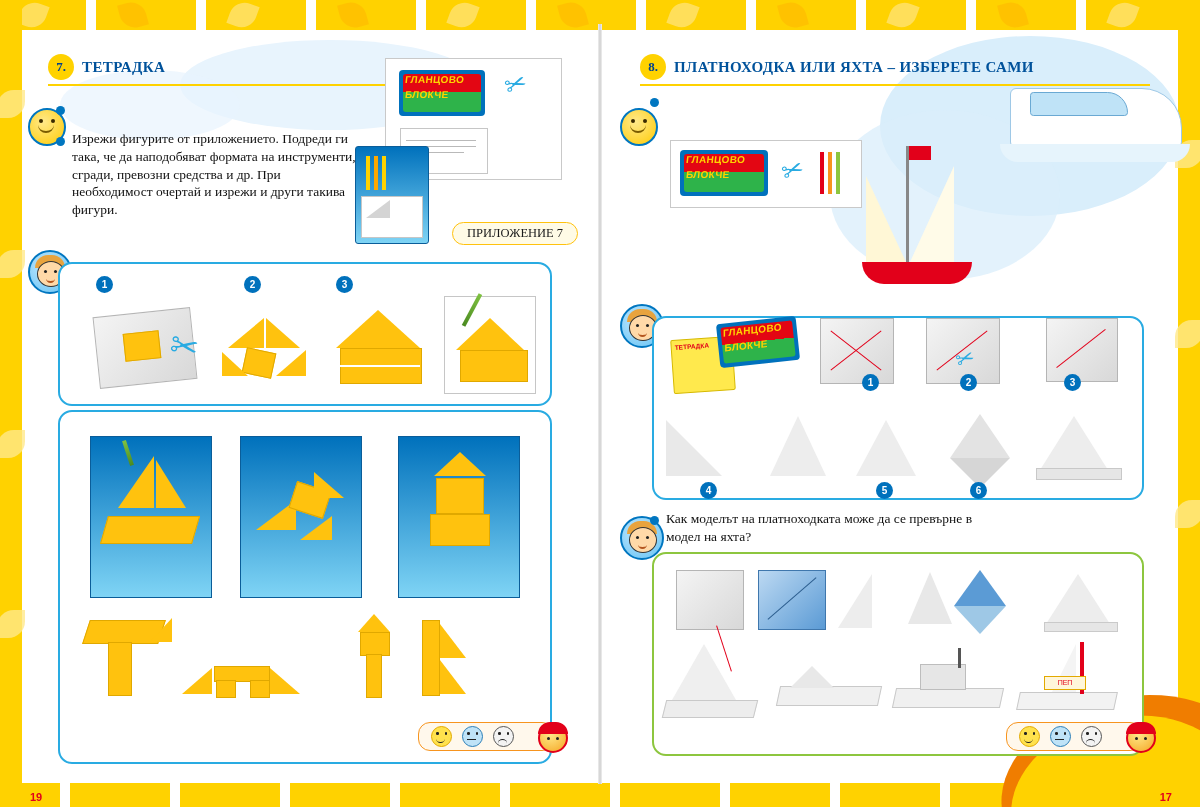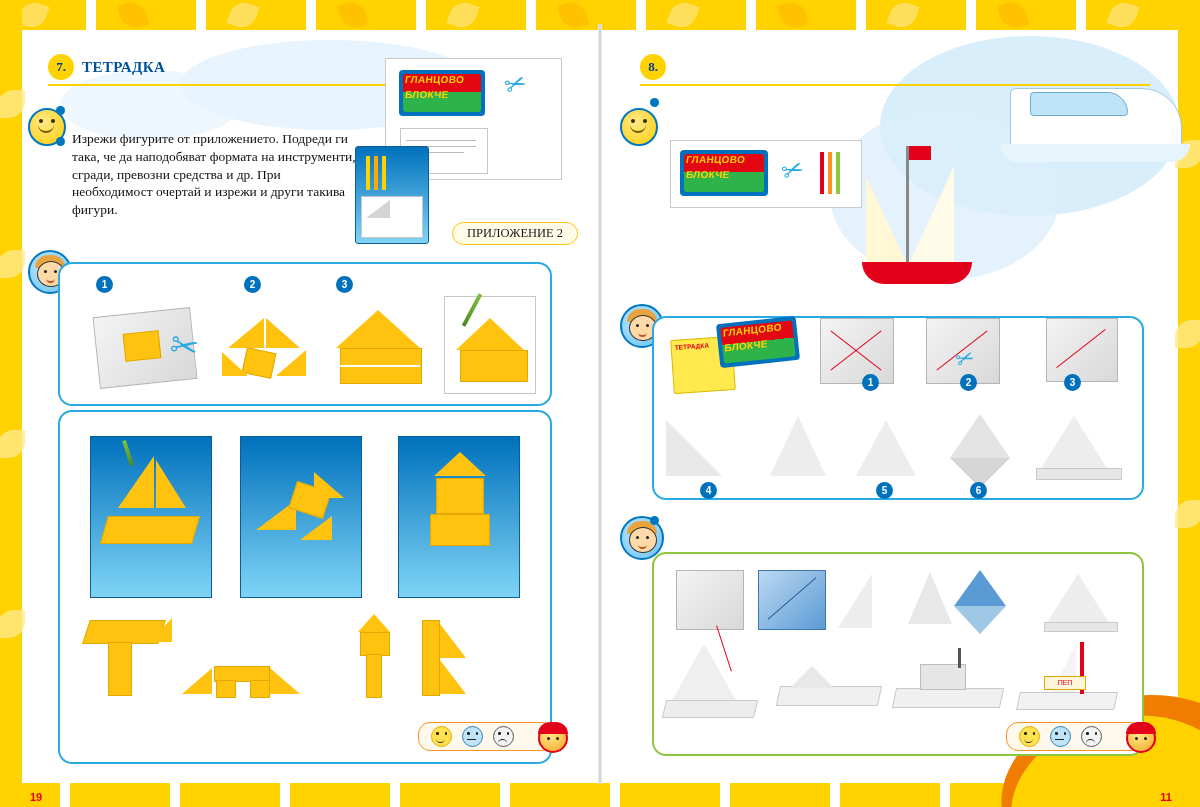--- a/index.html
+++ b/index.html
@@ -194,21 +194,21 @@
   </div>
 
   <div class="orange-corner">
     <div class="c1"></div>
       <div class="c2"></div>
   </div>
 
   <div class="gutter"></div>
 
   <div class="pagenum l">19</div>
-  <div class="pagenum r">11</div>
+  <div class="pagenum r">17</div>
 
   <div class="cloudbg" style="left:180px;top:40px;width:300px;height:90px;"></div>
   <div class="cloudbg" style="left:60px;top:70px;width:180px;height:70px;opacity:.7;"></div>
 
   <div class="hdr" style="left:48px;top:54px;width:500px;">
     <div class="num">7.</div>
     <div class="ttl">ТЕТРАДКА</div>
     <div class="rule" style="width:500px;"></div>
   </div>
 
@@ -234,21 +234,21 @@
   <div class="thinline" style="left:406px;top:146px;width:70px;"></div>
   <div class="thinline" style="left:406px;top:152px;width:58px;"></div>
 
   <div class="card" style="left:355px;top:146px;width:72px;height:96px;border-radius:3px;"></div>
   <div class="paperw" style="left:361px;top:196px;width:60px;height:40px;"></div>
   <div class="tri" style="left:366px;top:200px;border-left:24px solid transparent;border-bottom:18px solid #d4d4d4;"></div>
   <div class="pencil" style="left:366px;top:156px;height:34px;background:#ffd200;"></div>
   <div class="pencil" style="left:374px;top:156px;height:34px;background:#ffa800;"></div>
   <div class="pencil" style="left:382px;top:156px;height:34px;background:#ffd200;"></div>
 
-  <div class="appendix" style="left:452px;top:222px;">ПРИЛОЖЕНИЕ 2</div>
+  <div class="appendix" style="left:452px;top:222px;">ПРИЛОЖЕНИЕ 7</div>
 
   <div class="boy" style="left:28px;top:250px;">
     <div class="hair"></div>
       <div class="face"></div>
       <div class="e l"></div>
       <div class="e r"></div>
       <div class="m"></div>
   </div>
 
   <div class="frame" style="left:58px;top:262px;width:490px;height:140px;"></div>
@@ -334,20 +334,21 @@
     <div class="cap"></div>
       <div class="ey l"></div>
       <div class="ey r"></div>
   </div>
 
   <div class="seabg" style="left:880px;top:36px;width:300px;height:180px;"></div>
   <div class="seabg" style="left:830px;top:110px;width:230px;height:170px;opacity:.75;"></div>
 
   <div class="hdr" style="left:640px;top:54px;width:510px;">
     <div class="num">8.</div>
+    <div class="ttl">ПЛАТНОХОДКА ИЛИ ЯХТА – ИЗБЕРЕТЕ САМИ</div>
     <div class="rule" style="width:510px;"></div>
   </div>
 
   <div class="smiley" style="left:620px;top:108px;">
     <div class="eye l"></div>
       <div class="eye r"></div>
   </div>
 
   <div class="bullet" style="left:650px;top:98px;"></div>
 
@@ -421,20 +422,21 @@
   <div class="sq" style="left:1036px;top:468px;width:84px;height:10px;background:#e6e6e6;border-color:#c8c8c8;"></div>
 
   <div class="boy" style="left:620px;top:516px;">
     <div class="hair"></div>
       <div class="face"></div>
       <div class="e l"></div>
       <div class="e r"></div>
       <div class="m"></div>
   </div>
   <div class="bullet" style="left:650px;top:516px;"></div>
+  <div class="task" style="left:666px;top:510px;width:310px;">Как моделът на платноходката може да се превърне в модел на яхта?</div>
 
   <div class="frame green" style="left:652px;top:552px;width:488px;height:200px;"></div>
 
   <div class="paper" style="left:676px;top:570px;width:66px;height:58px;"></div>
   <div class="blue-paper" style="left:758px;top:570px;width:66px;height:58px;"></div>
   <div class="thinline" style="left:760px;top:598px;width:64px;transform:rotate(-41deg);background:#2c5e8f;"></div>
 
   <div class="tri" style="left:838px;top:574px;border-left:34px solid transparent;border-bottom:54px solid #ededed;"></div>
   <div class="tri" style="left:908px;top:572px;border-left:22px solid transparent;border-right:22px solid transparent;border-bottom:52px solid #e8e8e8;"></div>
 

